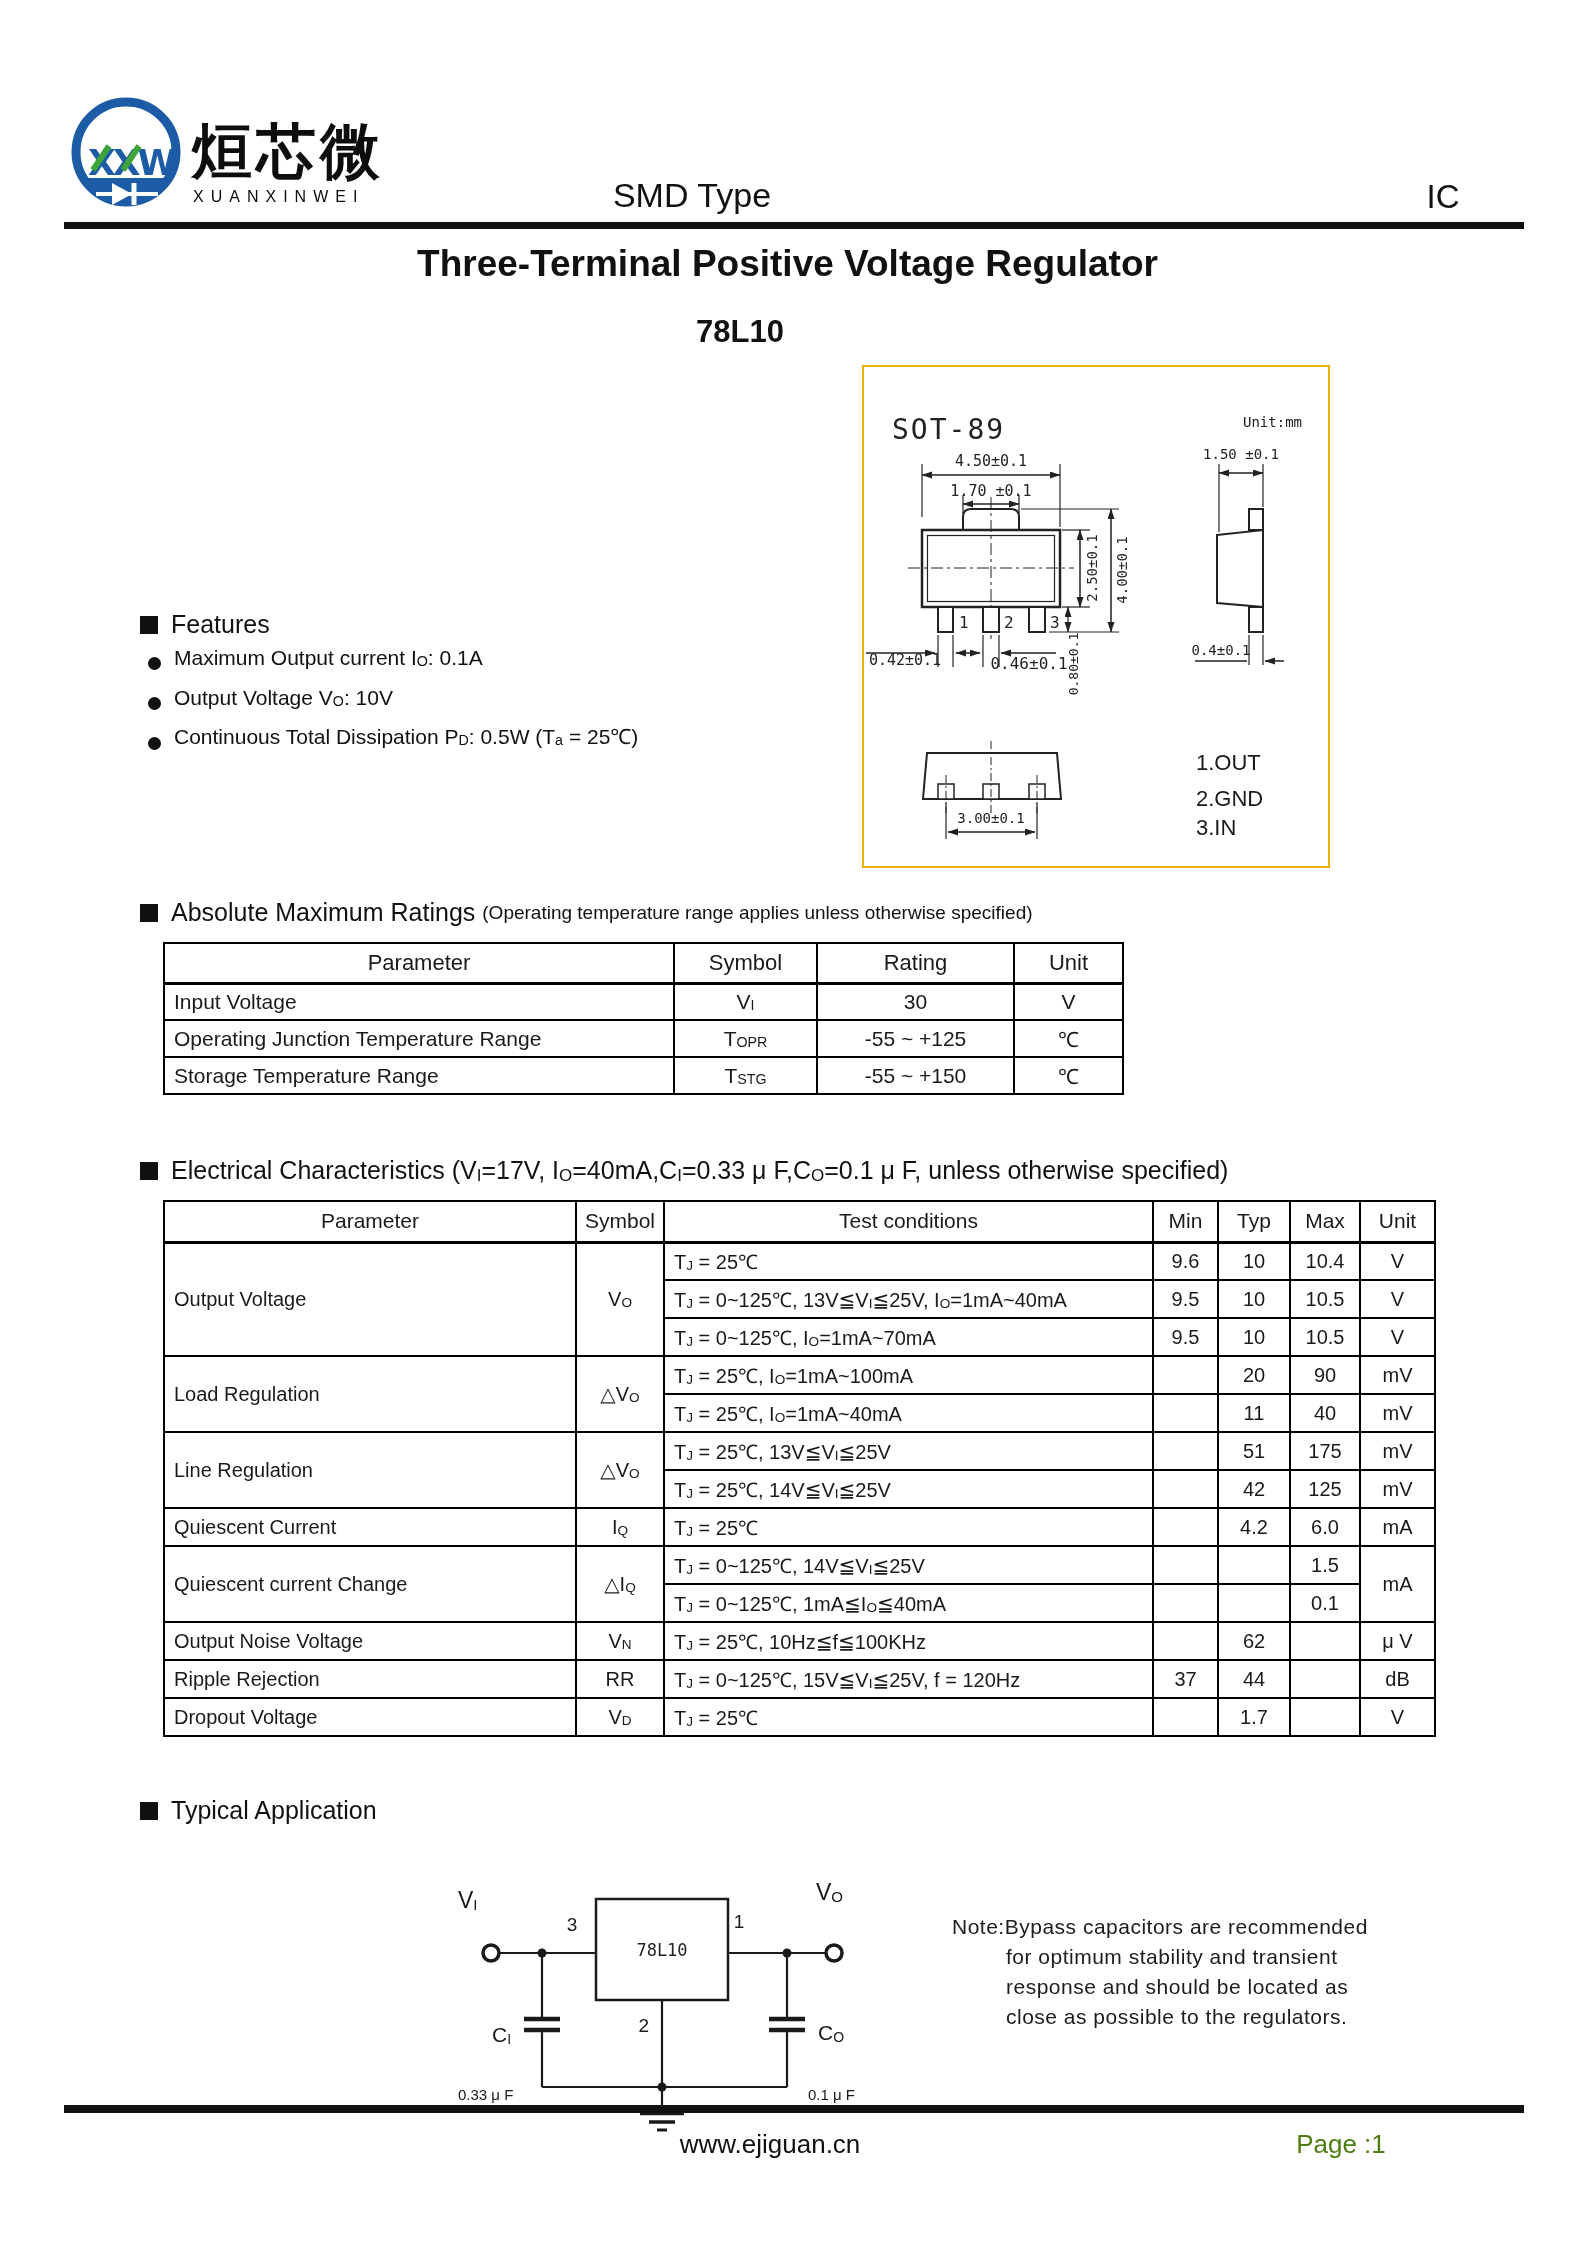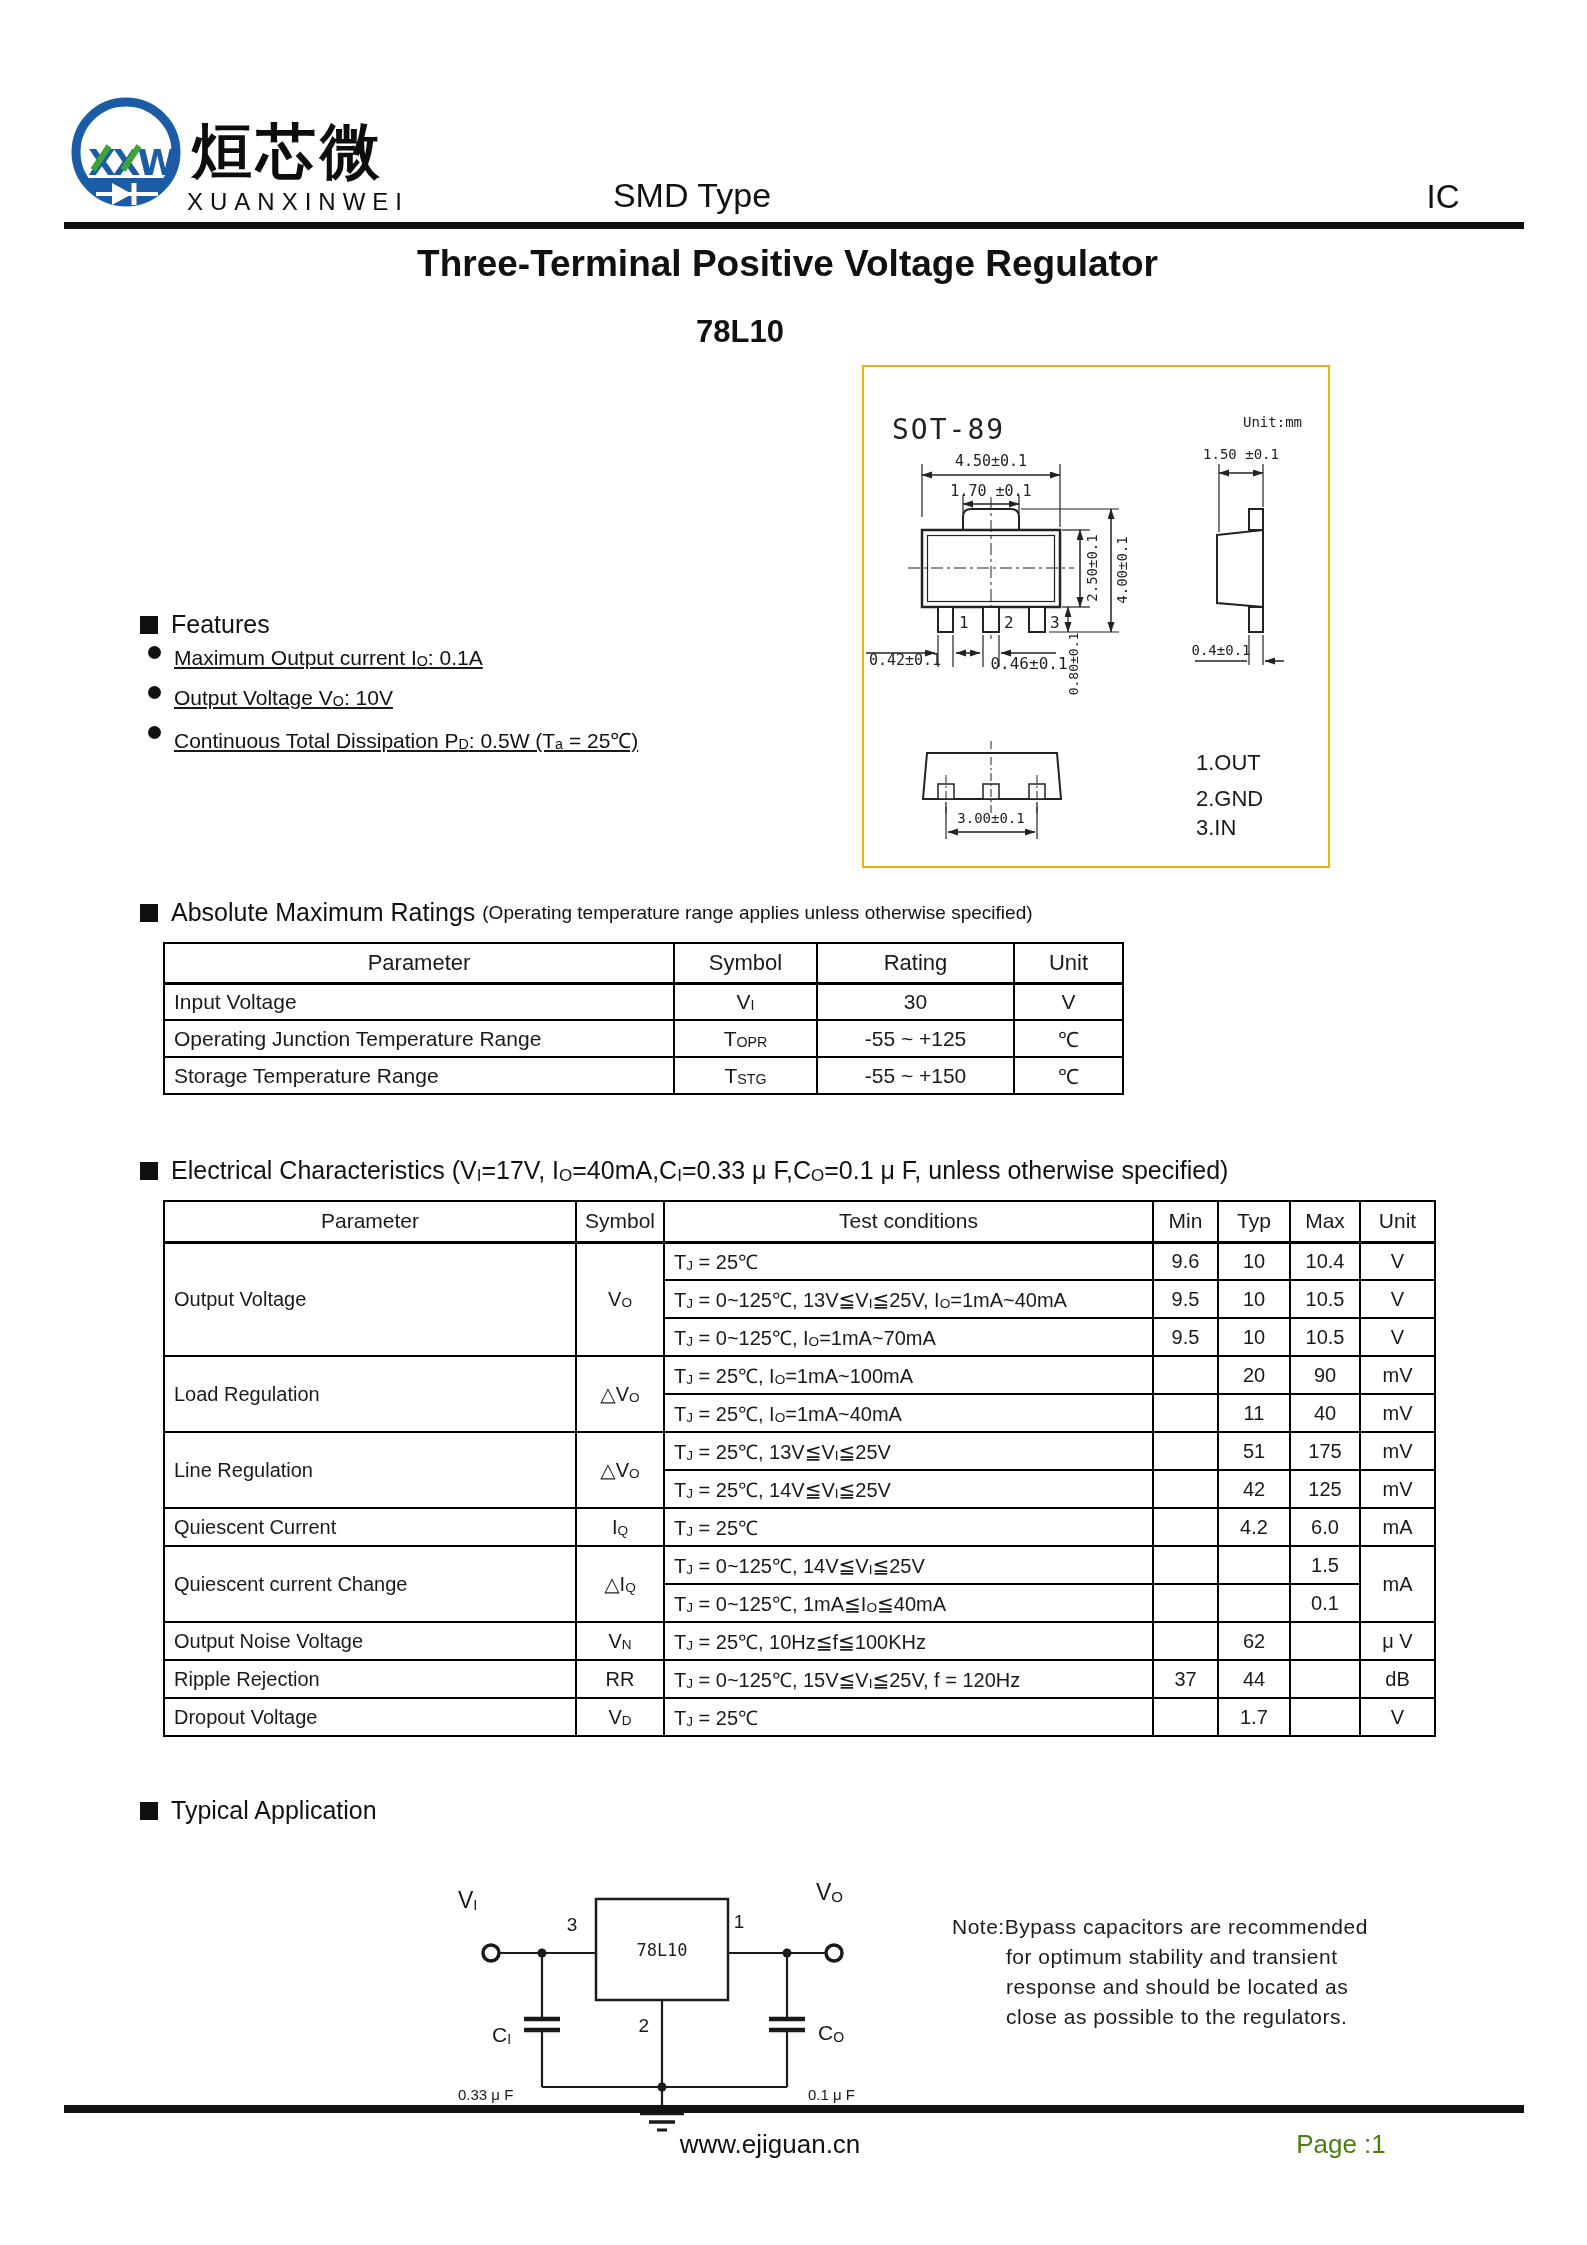--- a/index.html
+++ b/index.html
@@ -7,40 +7,40 @@
   .page {
     position:relative; width:1587px; height:2245px; margin:0 auto;
     background:#ffffff; font-family:"Liberation Sans", sans-serif; color:#1a1a1a;
     overflow:hidden;
   }
   sub { font-size:68%; vertical-align:baseline; position:relative; top:0.1em; line-height:0; }
 
   
   .logo-svg { position:absolute; left:70px; top:90px; }
   .company-cn { position:absolute; left:192px; top:112px; font-size:60px; font-weight:700; letter-spacing:4px; color:#0d0d0d; }
-  .company-en { position:absolute; left:187px; top:188px; font-size:24px; letter-spacing:7px; color:#0d0d0d; }
+  .company-en { position:absolute; left:193px; top:188px; font-size:16px; letter-spacing:7px; color:#0d0d0d; }
   .doc-type   { position:absolute; left:552px; top:176px; width:280px; text-align:center; font-size:34px; color:#111; }
   .category   { position:absolute; left:1398px; top:178px; width:90px; text-align:center; font-size:33px; color:#111; }
   .header-rule{ position:absolute; left:64px; top:222px; width:1460px; height:7px; background:#111; }
 
   .title { position:absolute; left:0px; top:243px; width:1575px; text-align:center; font-size:37px; font-weight:700; color:#111; }
   .part-number { position:absolute; left:0px; top:314px; width:1480px; text-align:center; font-size:31px; font-weight:700; color:#111; }
 
   
   .pkg-box { position:absolute; left:862px; top:365px; width:468px; height:503px; border:2px solid #eab308; background:#fff; }
 
   
   .sec-heading { position:absolute; display:flex; align-items:center; white-space:nowrap; }
   .sq { width:18px; height:18px; background:#111; margin-right:13px; flex:0 0 auto; }
   .sec-heading .h-main { font-size:25px; color:#111; }
   .sec-heading .h-note { font-size:19px; color:#111; margin-left:7px; }
 
   
   .features-list { position:absolute; left:148px; top:646px; }
-  .feature-item { display:flex; align-items:flex-start; height:24px; margin-bottom:16px;text-decoration:underline; }
+  .feature-item { display:flex; align-items:flex-end; height:24px; margin-bottom:16px; }
   .bullet { width:13px; height:13px; border-radius:50%; background:#111; margin-right:13px; flex:0 0 auto; }
   .feature-item .f-text { font-size:21px; color:#111; white-space:nowrap; }
 
   
   table { border-collapse:collapse; table-layout:fixed; background:#fff; }
   td, th { border:2px solid #000; font-weight:400; overflow:hidden; white-space:nowrap; }
   .abs-table { position:absolute; left:163px; top:942px; width:959px; }
   .abs-table th { height:40px; font-size:22px; text-align:center; border-bottom:3px solid #000; }
   .abs-table td { height:37px; font-size:21px; }
   .elec-table { position:absolute; left:163px; top:1200px; width:1271px; }

